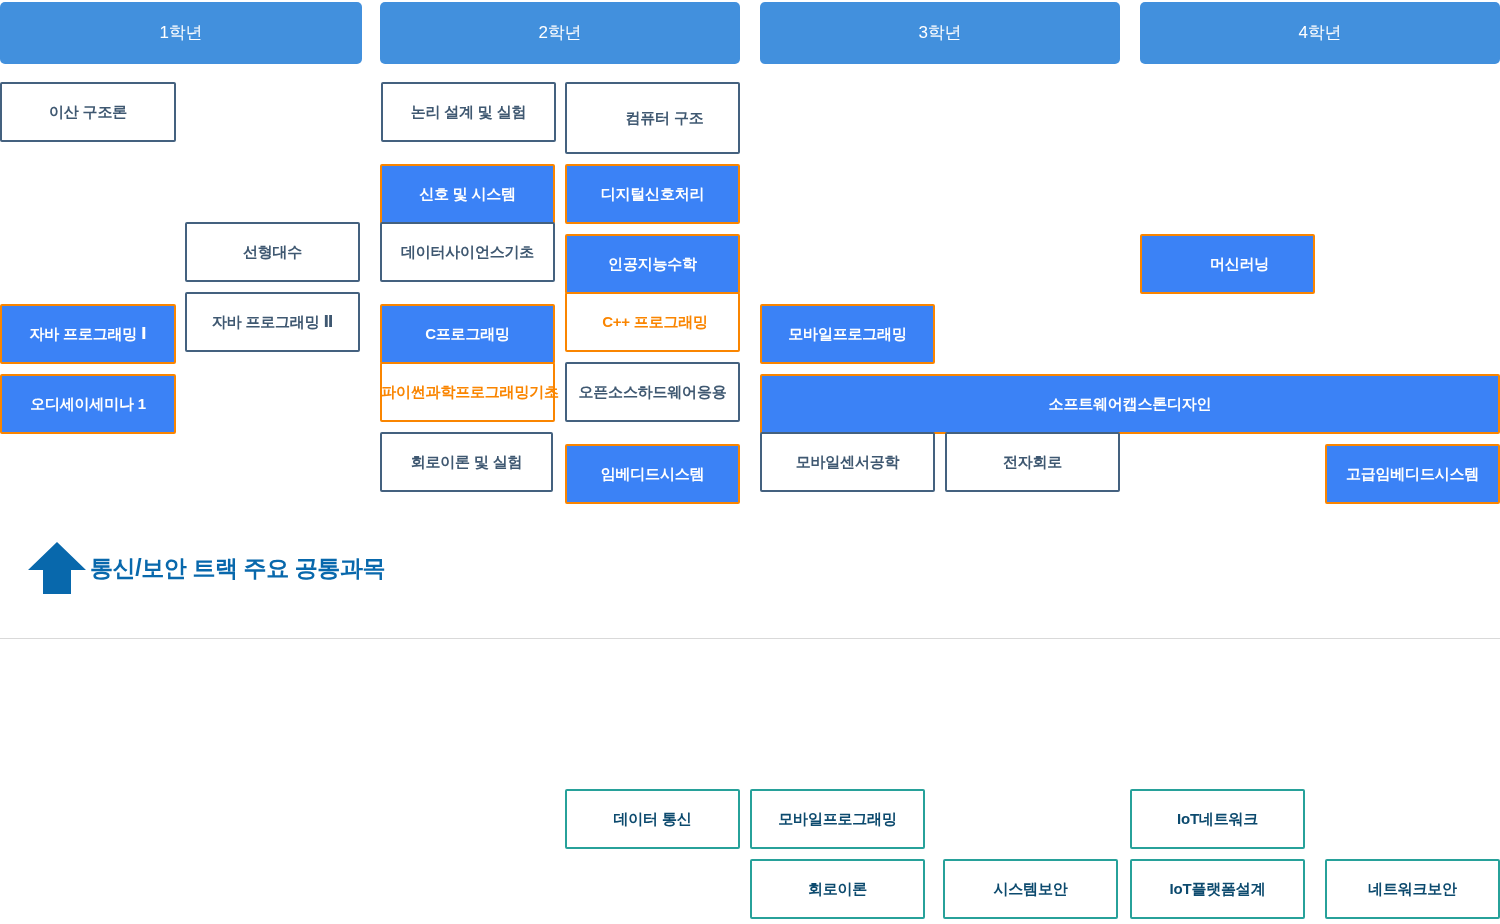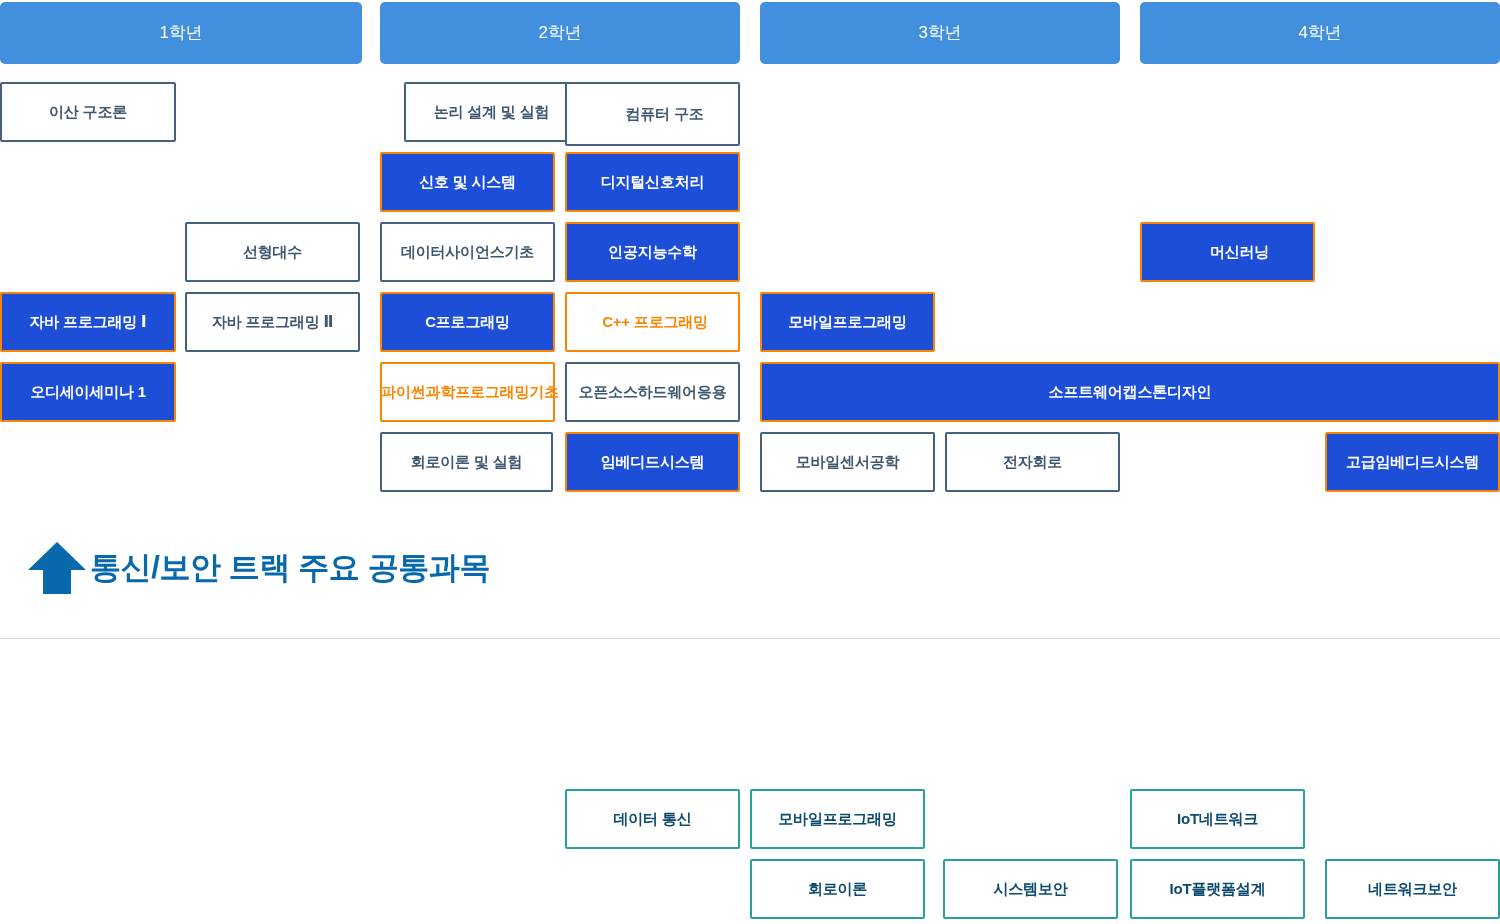--- a/index.html
+++ b/index.html
@@ -50,44 +50,45 @@
     top: 2px;
   }
 
   
   .c-outline {           
     background: #ffffff;
     border: 2px solid #44617f;
     color: #3f5871;
   }
   .c-solid {             
-    background: #1d4ed8;
+    background: #3b82f6;
     border: 2px solid #fa8500;
     color: #ffffff;
+    margin-top: 12px;
   }
   .c-orange-outline {    
     background: #ffffff;
     border: 2px solid #fa8500;
     color: #fa8500;
     padding-left: 9px;
   }
   .c-teal {              
     background: #ffffff;
     border: 2px solid #27a19a;
     color: #0c4a6e;
   }
 
   
   .legend {
     position: absolute;
     display: flex;
     align-items: center;
   }
   .legend-label {
-    font-size: 31px;
+    font-size: 23px;
     font-weight: bold;
     letter-spacing: -0.4px;
     white-space: nowrap;
   }
   .legend-up .legend-label  { color: #0868ac; }
   .legend-down .legend-label{ color: #27a19a; }
 
   .arrow {
     width: 66px;
     height: 56px;
@@ -110,22 +111,22 @@
 
   <div id="year-headers">
       <div class="node year-head" style="left: 0px; width: 362px;">1학년</div>
       <div class="node year-head" style="left: 380px; width: 360px;">2학년</div>
       <div class="node year-head" style="left: 760px; width: 360px;">3학년</div>
       <div class="node year-head" style="left: 1140px; width: 360px;">4학년</div>
     </div>
 
   <div id="common-grid">
       <div class="node c-outline" style="left: 0px; top: 82px; width: 176px; height: 60px;">이산 구조론</div>
-      <div class="node c-outline" style="left: 404px; top: 82px; width: 175px; height: 60px;">논리 설계 및 실험</div>
-      <div class="node c-outline" style="left: 565px; top: 82px; width: 175px; height: 64px; padding-left: 28px;">컴퓨터 구조</div>
+      <div class="node c-outline" style="left: 381px; top: 82px; width: 175px; height: 60px;">논리 설계 및 실험</div>
+      <div class="node c-outline" style="left: 565px; top: 82px; width: 175px; height: 72px; padding-left: 28px;">컴퓨터 구조</div>
       <div class="node c-solid" style="left: 380px; top: 152px; width: 175px; height: 60px;">신호 및 시스템</div>
       <div class="node c-solid" style="left: 565px; top: 152px; width: 175px; height: 60px;">디지털신호처리</div>
       <div class="node c-outline" style="left: 185px; top: 222px; width: 175px; height: 60px;">선형대수</div>
       <div class="node c-outline" style="left: 380px; top: 222px; width: 175px; height: 60px;">데이터사이언스기초</div>
       <div class="node c-solid" style="left: 565px; top: 222px; width: 175px; height: 60px;">인공지능수학</div>
       <div class="node c-solid" style="left: 1140px; top: 222px; width: 175px; height: 60px; padding-left: 28px;">머신러닝</div>
       <div class="node c-solid" style="left: 0px; top: 292px; width: 176px; height: 60px;">자바 프로그래밍 Ⅰ</div>
       <div class="node c-outline" style="left: 185px; top: 292px; width: 175px; height: 60px;">자바 프로그래밍 Ⅱ</div>
       <div class="node c-solid" style="left: 380px; top: 292px; width: 175px; height: 60px;">C프로그래밍</div>
       <div class="node c-orange-outline" style="left: 565px; top: 292px; width: 175px; height: 60px;">C++ 프로그래밍</div>

